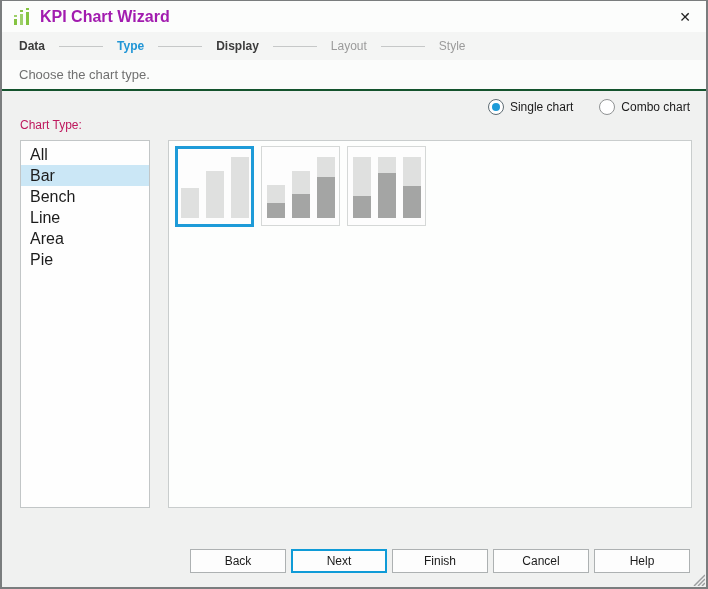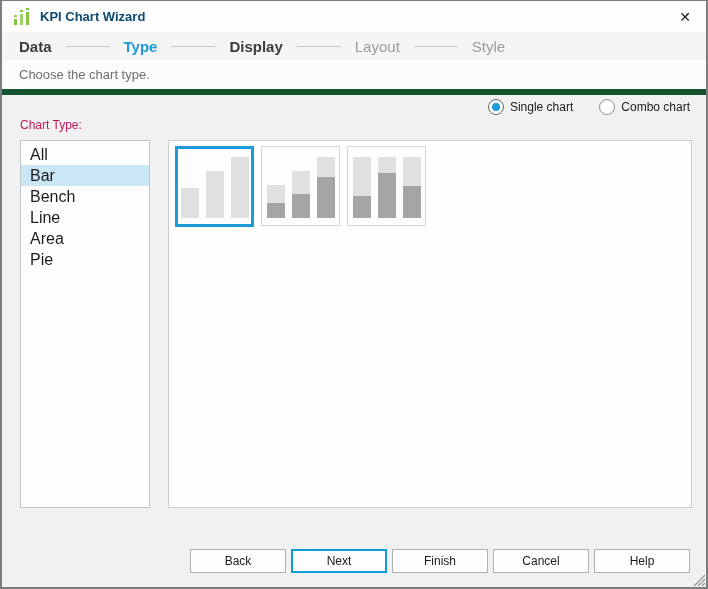--- a/index.html
+++ b/index.html
@@ -10,31 +10,31 @@
     background:#f0f1f0;
     border:1px solid #7a7d7e;
     border-left-width:2px;border-right-width:2px;border-bottom-width:2px;
     font-family:"Liberation Sans", sans-serif;
     overflow:hidden;
     color:#1b1b1b;
   }
   
   .titlebar{height:31px;background:#fcfdfc;display:flex;align-items:center;padding-left:10px;}
   .app-icon{width:20px;height:20px;display:block;}
-  .title{font-size:13px;font-weight:bold;margin-left:8px;color:#0c4a6e;}
+  .title{font-size:16px;font-weight:bold;margin-left:8px;color:#a21caf;}
   .close-btn{margin-left:auto;width:42px;height:31px;display:flex;align-items:center;justify-content:center;
     font-size:14px;color:#222;cursor:pointer;}
   
-  .steps{height:28px;background:#f4f5f4;display:flex;align-items:center;padding-left:17px;font-size:15px;}
+  .steps{height:28px;background:#f4f5f4;display:flex;align-items:center;padding-left:17px;font-size:12px;}
   .step{font-weight:bold;color:#3c3c3c;white-space:nowrap;}
   .step.active{color:#2196d6;}
   .step.todo{font-weight:normal;color:#9b9b9b;}
   .dash{width:44px;height:1px;background:#c6c8c8;margin:0 14px;}
   
-  .subtitle-row{height:29px;background:#fbfcfb;border-bottom:6px solid #14532d;
+  .subtitle-row{height:29px;background:#fbfcfb;border-bottom:2px solid #14532d;
     display:flex;align-items:center;padding-left:17px;font-size:13px;color:#707070;}
   
   .mode-row{position:absolute;top:98px;right:16px;display:flex;gap:26px;align-items:center;font-size:12px;}
   .radio-opt{display:flex;align-items:center;gap:6px;cursor:pointer;}
   .radio{width:14px;height:14px;border-radius:50%;background:#fff;border:1px solid #909394;
     display:flex;align-items:center;justify-content:center;box-sizing:content-box;}
   .radio.checked{border-color:#5f6d74;}
   .radio .dot{width:8px;height:8px;border-radius:50%;background:transparent;}
   .radio.checked .dot{background:#1d9bd8;}
   

